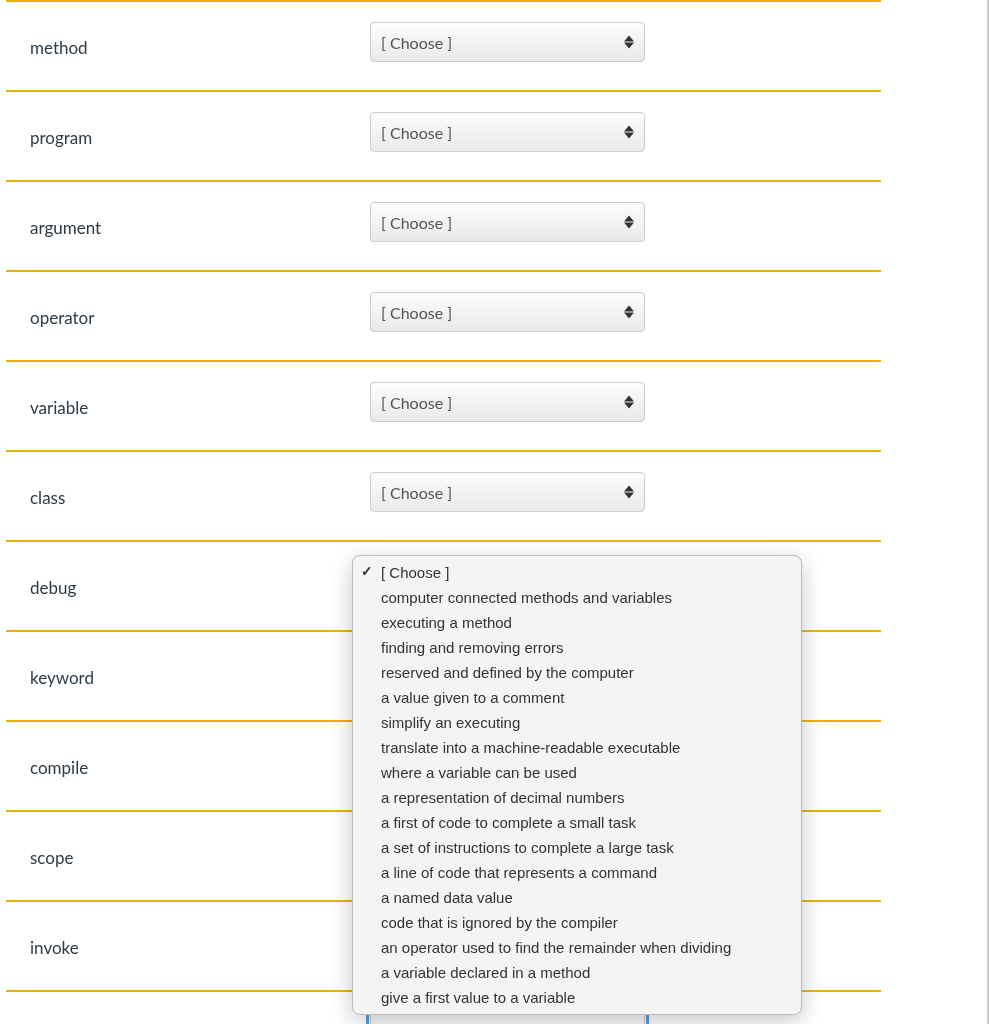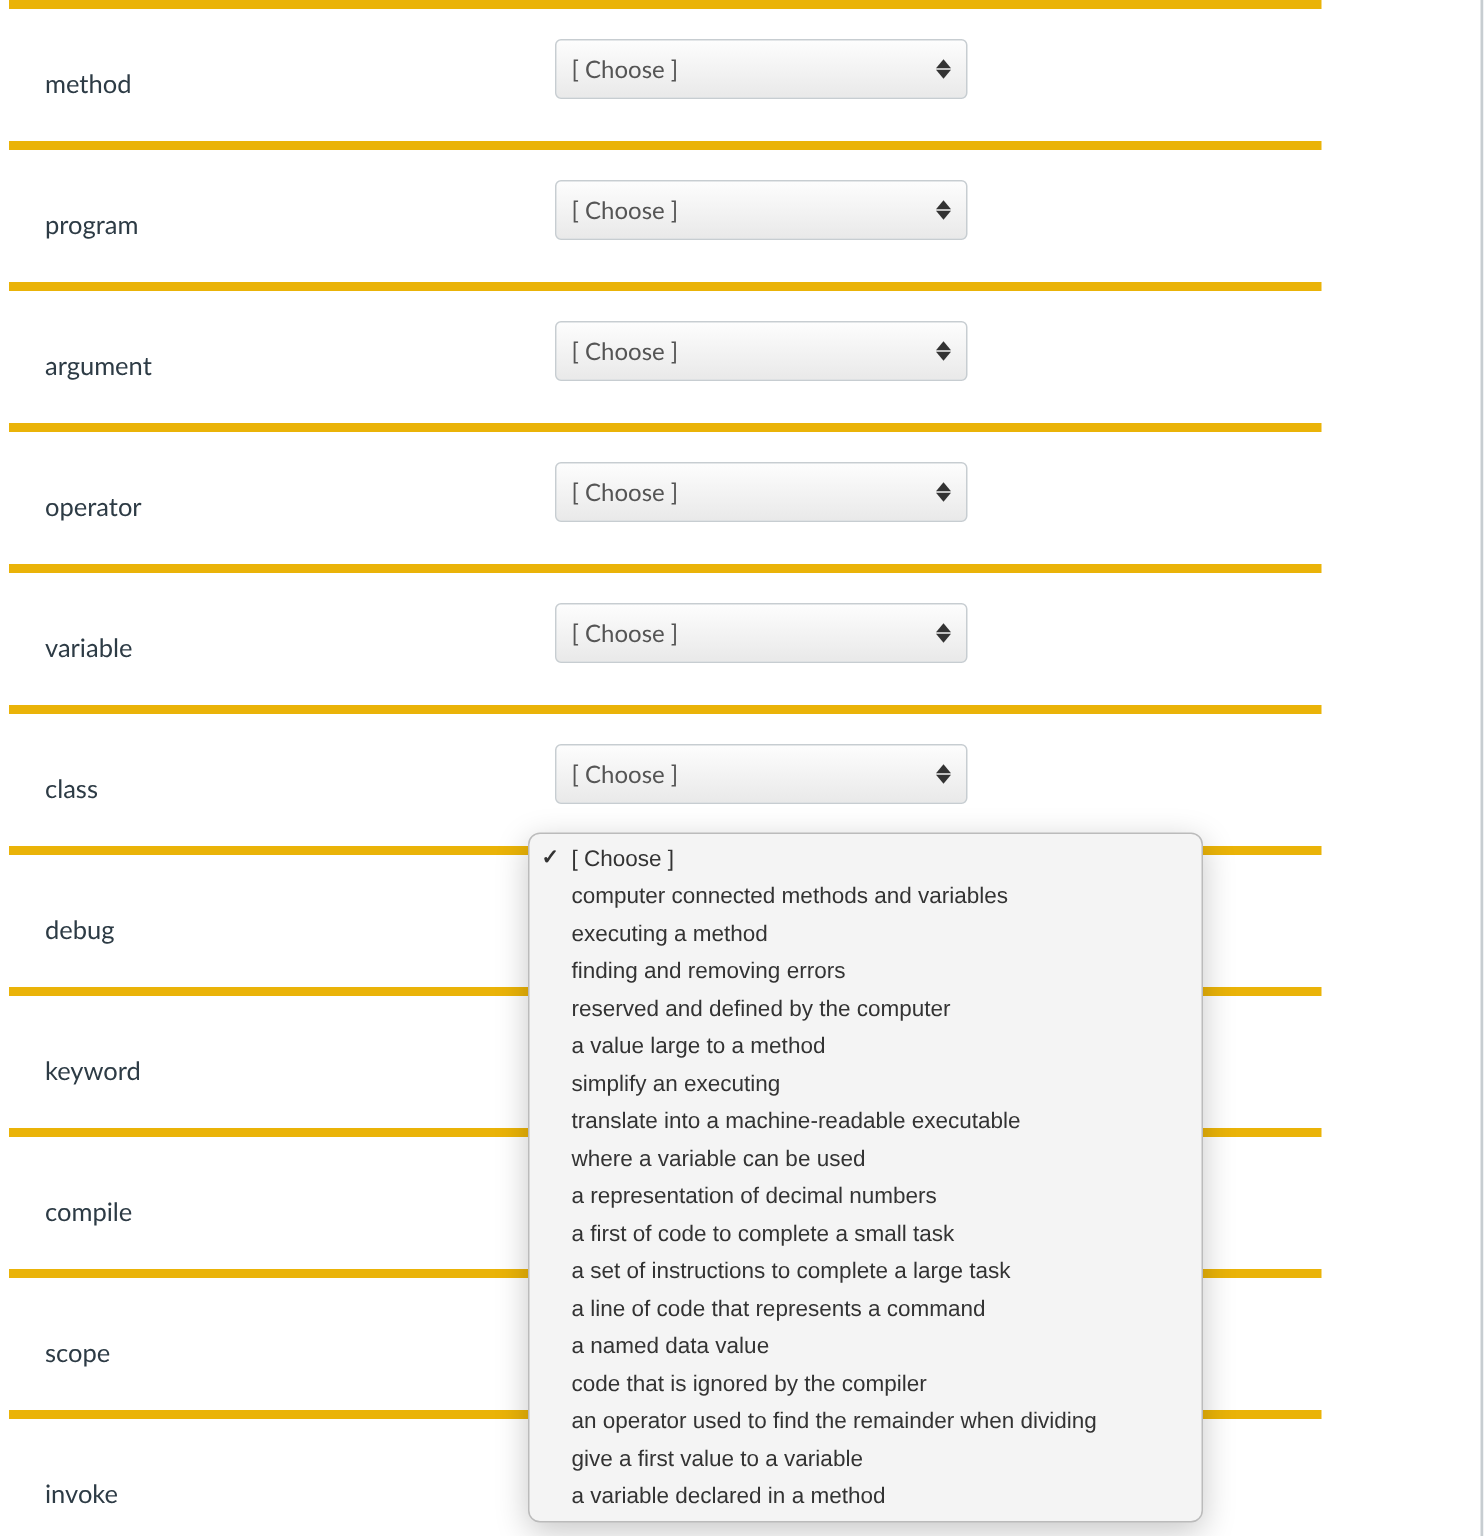--- a/index.html
+++ b/index.html
@@ -13,23 +13,23 @@
   .outer {
     border-right: 2px solid #c7cdd1;
     padding: 0 20px 20px 0;
   }
   .container {
     width: 875px;
     margin-left: 6px;
   }
   .row {
     display: flex;
-    align-items: flex-end;
+    align-items: center;
     padding: 20px 0 28px 24px;
-    border-top: 6px solid #eab308;
+    border-top: 2px solid #eab308;
     position: relative;
   }
   .label-col {
     width: 340px;
     flex-shrink: 0;
     padding-top: 10px;
     font-size: 17px;
     color: #2d3b45;
   }
   .select-col {
@@ -269,29 +269,29 @@
   </div>
 
 </div>
 
 <div class="dropdown">
   <div class="dropdown-item selected">[ Choose ]</div>
   <div class="dropdown-item">computer connected methods and variables</div>
   <div class="dropdown-item">executing a method</div>
   <div class="dropdown-item">finding and removing errors</div>
   <div class="dropdown-item">reserved and defined by the computer</div>
-  <div class="dropdown-item">a value large to a method</div>
+  <div class="dropdown-item">a value given to a comment</div>
   <div class="dropdown-item">simplify an executing</div>
   <div class="dropdown-item">translate into a machine-readable executable</div>
   <div class="dropdown-item">where a variable can be used</div>
   <div class="dropdown-item">a representation of decimal numbers</div>
   <div class="dropdown-item">a first of code to complete a small task</div>
   <div class="dropdown-item">a set of instructions to complete a large task</div>
   <div class="dropdown-item">a line of code that represents a command</div>
   <div class="dropdown-item">a named data value</div>
   <div class="dropdown-item">code that is ignored by the compiler</div>
   <div class="dropdown-item">an operator used to find the remainder when dividing</div>
+  <div class="dropdown-item">a variable declared in a method</div>
   <div class="dropdown-item">give a first value to a variable</div>
-  <div class="dropdown-item">a variable declared in a method</div>
 </div>
 
 </div>
 </div>
 
 </body></html>

